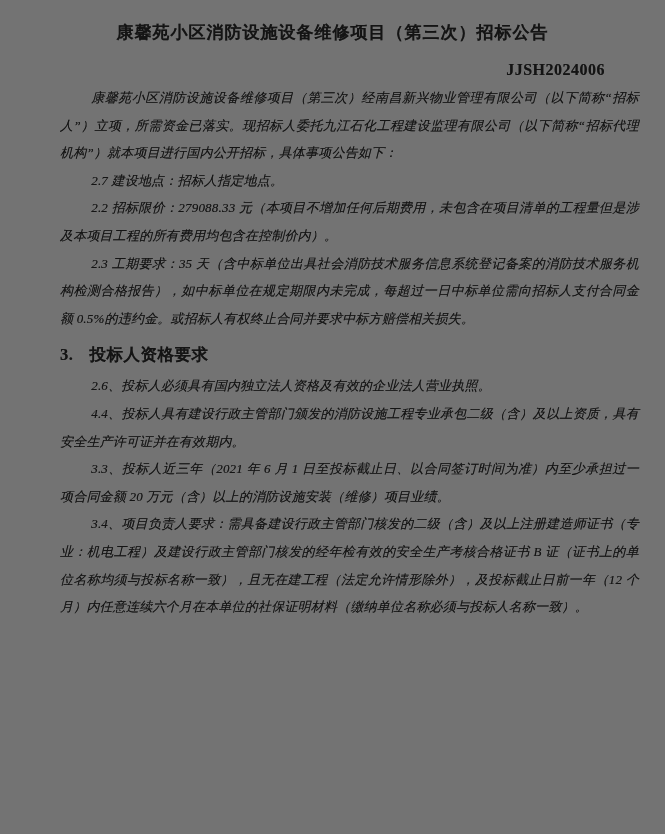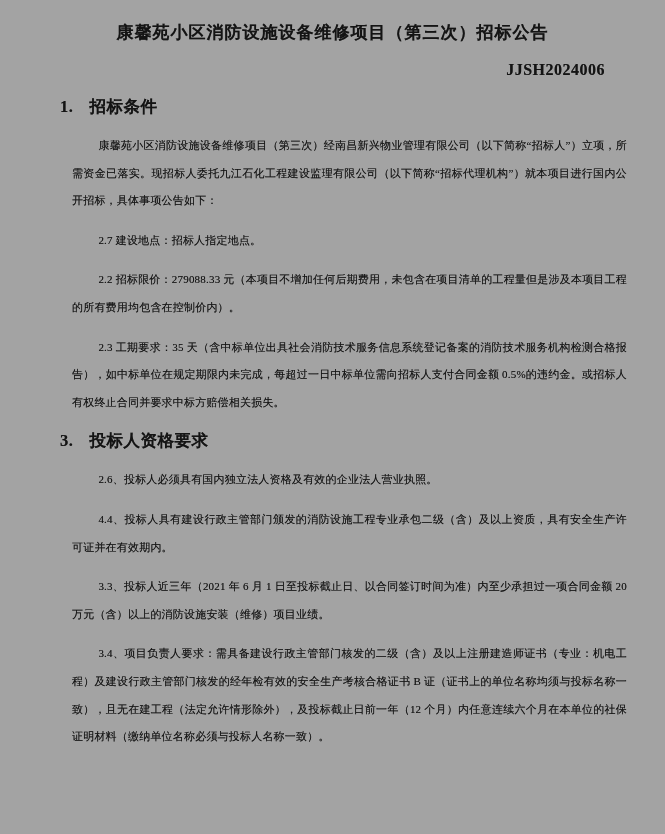--- a/index.html
+++ b/index.html
@@ -5,21 +5,21 @@
   html, body {
     margin: 0;
     padding: 0;
     background: #e9e9e9;
   }
   .page {
     position: relative;
     width: 665px;
     height: 834px;
     margin: 0 auto;
-    background: #a3a3a3;
+    background: #737373;
     overflow: hidden;
     box-sizing: border-box;
     padding: 14px 26px 10px 60px;
     font-family: "Liberation Serif", "DejaVu Serif", serif;
     color: #141414;
     
     text-shadow: 0 0 0.5px rgba(20,20,20,0.55);
   }
   .doc-title {
     margin: 4px 34px 0 0;
@@ -43,43 +43,41 @@
     font-weight: bold;
     line-height: 26px;
     letter-spacing: 0.5px;
   }
   .section-heading .sec-num {
     display: inline-block;
     margin-right: 16px;
     font-weight: bold;
   }
   .para {
-    margin: 12px;
-    font-size: 11px;
+    margin: 0;
+    font-size: 13px;
     line-height: 27.6px;
     text-align: justify;
     text-justify: inter-ideograph;
     text-indent: 2.4em;
     letter-spacing: 0.2px;
     word-break: break-all;
+    font-style: italic;
   }
 </style>
 </head>
 <body>
 
 <div class="page">
 
   <h1 class="doc-title">康馨苑小区消防设施设备维修项目（第三次）招标公告</h1>
 
   <h2 class="doc-number">JJSH2024006</h2>
 
   <div>
-    <h3 class="section-heading">
-      <span class="sec-num">1.</span><span>招标条件</span>
-    </h3>
     <p class="para">康馨苑小区消防设施设备维修项目（第三次）经南昌新兴物业管理有限公司（以下简称“招标人”）立项，所需资金已落实。现招标人委托九江石化工程建设监理有限公司（以下简称“招标代理机构”）就本项目进行国内公开招标，具体事项公告如下：</p>
   </div>
 
   <div>
     <p class="para">2.7 建设地点：招标人指定地点。</p>
     <p class="para">2.2 招标限价：279088.33 元（本项目不增加任何后期费用，未包含在项目清单的工程量但是涉及本项目工程的所有费用均包含在控制价内）。</p>
     <p class="para">2.3 工期要求：35 天（含中标单位出具社会消防技术服务信息系统登记备案的消防技术服务机构检测合格报告），如中标单位在规定期限内未完成，每超过一日中标单位需向招标人支付合同金额 0.5%的违约金。或招标人有权终止合同并要求中标方赔偿相关损失。</p>
   </div>
 
   <div>

